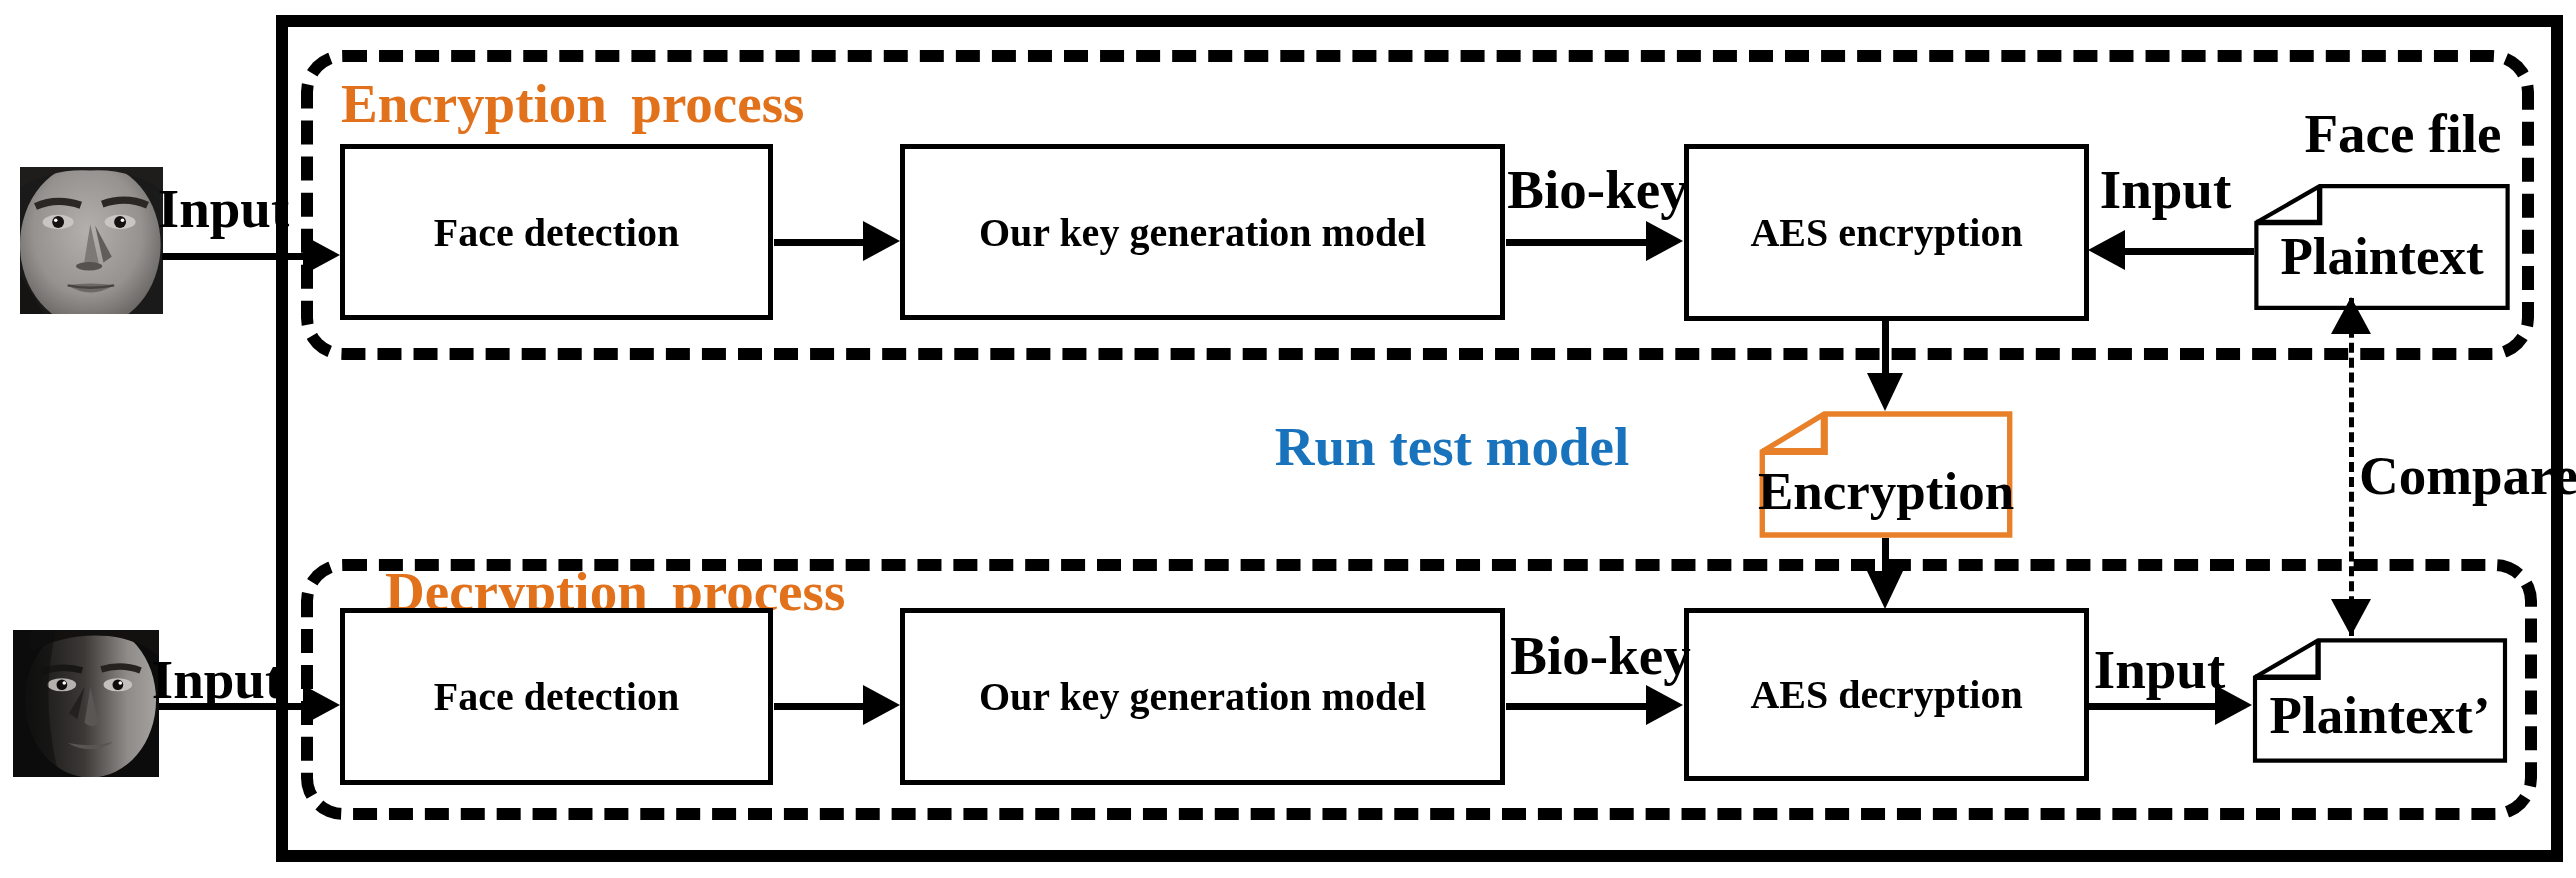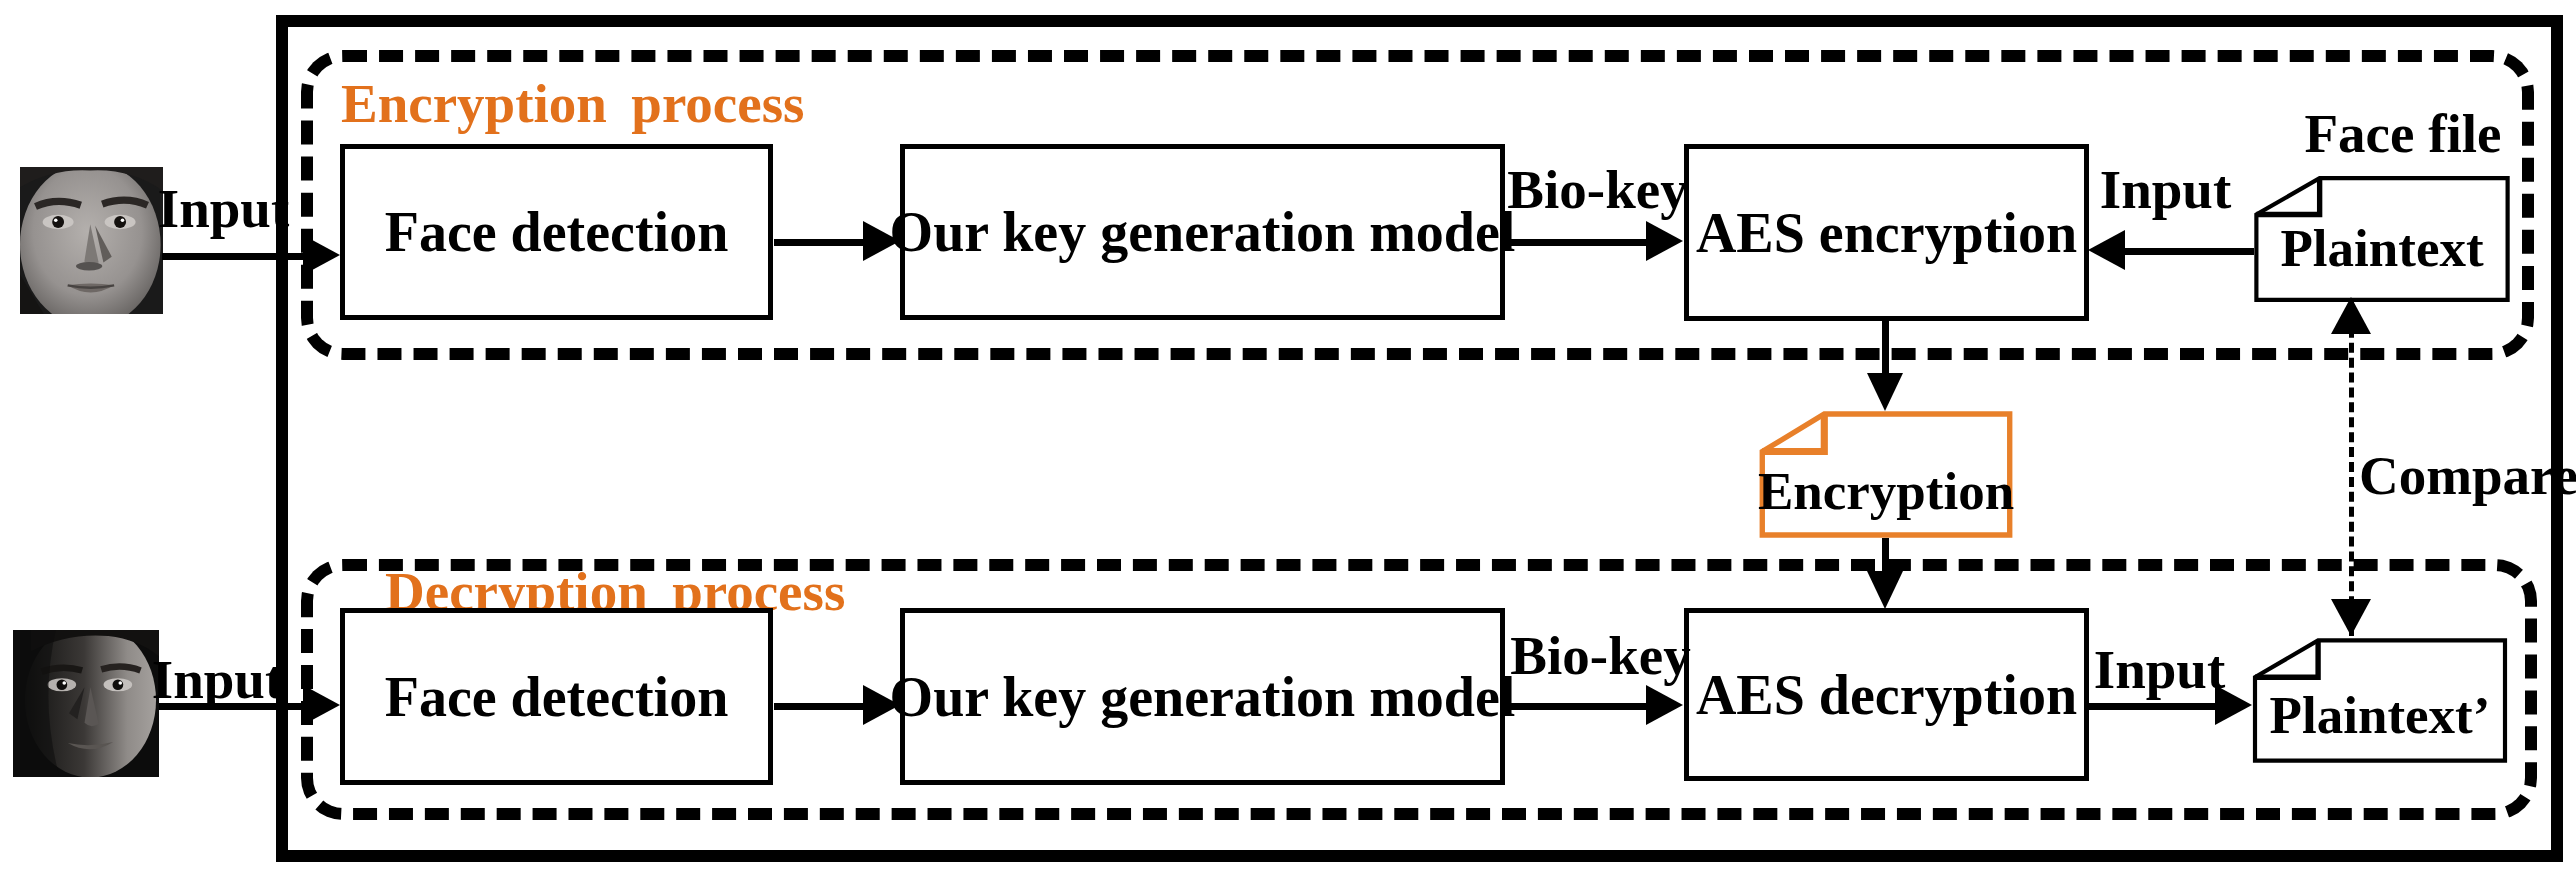--- a/index.html
+++ b/index.html
@@ -4,21 +4,21 @@
 <style>
   html,body{margin:0;padding:0;background:#ffffff;}
   .canvas{
     position:relative;width:2576px;height:879px;background:#ffffff;overflow:hidden;
     font-family:"Liberation Serif","DejaVu Serif",serif;font-weight:bold;color:#000;
   }
   .frame{position:absolute;border:12px solid #000;box-sizing:border-box;background:transparent;}
   .dashedbox{position:absolute;border:12px dashed #000;border-radius:42px;box-sizing:border-box;background:transparent;}
   .pbox{position:absolute;background:#fff;border:5.4px solid #000;box-sizing:border-box;
         display:flex;align-items:center;justify-content:center;}
-  .pbox .bl{font-size:56px;white-space:nowrap;}
+  .pbox .bl{font-size:40px;white-space:nowrap;}
   .lbl{position:absolute;font-size:55px;line-height:55px;text-align:center;white-space:nowrap;}
   .title{position:absolute;font-size:55px;line-height:60px;white-space:nowrap;color:#E2711C;text-align:left;word-spacing:10.7px;}
   .blue{color:#1873BC;}
   .line{position:absolute;background:#000;}
   .dashline{position:absolute;width:0;border-left:5.4px dashed #000;}
   .head{position:absolute;width:0;height:0;}
   .head.r{border-top:20px solid transparent;border-bottom:20px solid transparent;border-left:37px solid #000;}
   .head.l{border-top:20px solid transparent;border-bottom:20px solid transparent;border-right:37px solid #000;}
   .head.d{border-left:18px solid transparent;border-right:18px solid transparent;border-top:38px solid #000;}
   .head.u{border-left:20px solid transparent;border-right:20px solid transparent;border-bottom:37px solid #000;}
@@ -112,21 +112,21 @@
   <div class="pbox" style="left:340px;top:608px;width:433px;height:177px;">
     <span class="bl">Face detection</span>
   </div>
   <div class="pbox" style="left:900px;top:608px;width:605px;height:177px;">
     <span class="bl">Our key generation model</span>
   </div>
   <div class="pbox" style="left:1684px;top:608px;width:405px;height:173px;">
     <span class="bl">AES decryption</span>
   </div>
 
-  <div class="doc" style="left:2254px;top:170px;width:256px;height:138px;">
+  <div class="doc" style="left:2254px;top:178px;width:256px;height:138px;">
     <svg viewBox="0 0 429 212">
       <path d="M 110 4 L 425 4 L 425 208 L 4 208 L 4 65 Z" fill="#ffffff" stroke="#000000" stroke-width="7" stroke-linejoin="miter"></path>
       <path d="M 4 65 L 110 65 L 110 4" fill="none" stroke="#000000" stroke-width="9"></path>
     </svg>
     <div class="dl" style="top:33px;height:90px;">Plaintext</div>
   </div>
 
   <div class="doc" style="left:1759px;top:411px;width:254px;height:127px;">
     <svg viewBox="0 0 425 213">
       <path d="M 109 5 L 420 5 L 420 208 L 5 208 L 5 68 Z" fill="#ffffff" stroke="#E8802A" stroke-width="9" stroke-linejoin="miter"></path>
@@ -136,20 +136,21 @@
   </div>
 
   <div class="doc" style="left:2252px;top:638px;width:256px;height:125px;">
     <svg viewBox="0 0 428 210">
       <path d="M 110 4 L 424 4 L 424 206 L 4 206 L 4 66 Z" fill="#ffffff" stroke="#000000" stroke-width="7" stroke-linejoin="miter"></path>
       <path d="M 4 66 L 110 66 L 110 4" fill="none" stroke="#000000" stroke-width="9"></path>
     </svg>
     <div class="dl" style="top:33px;height:88px;">Plaintext’</div>
   </div>
 
+  <div class="lbl blue" style="left:1243px;top:419px;width:418px;">Run test model</div>
 
   <div class="line" style="left:162px;top:253px;width:143px;height:6.6px;"></div>
   <div class="head r" style="left:303px;top:235px;"></div>
   <div class="lbl" style="left:128px;top:181px;width:191px;">Input</div>
 
   <div class="line" style="left:774px;top:239px;width:91px;height:6.6px;"></div>
   <div class="head r" style="left:863px;top:221px;"></div>
 
   <div class="line" style="left:1506px;top:239px;width:142px;height:6.6px;"></div>
   <div class="head r" style="left:1646px;top:221px;"></div>

